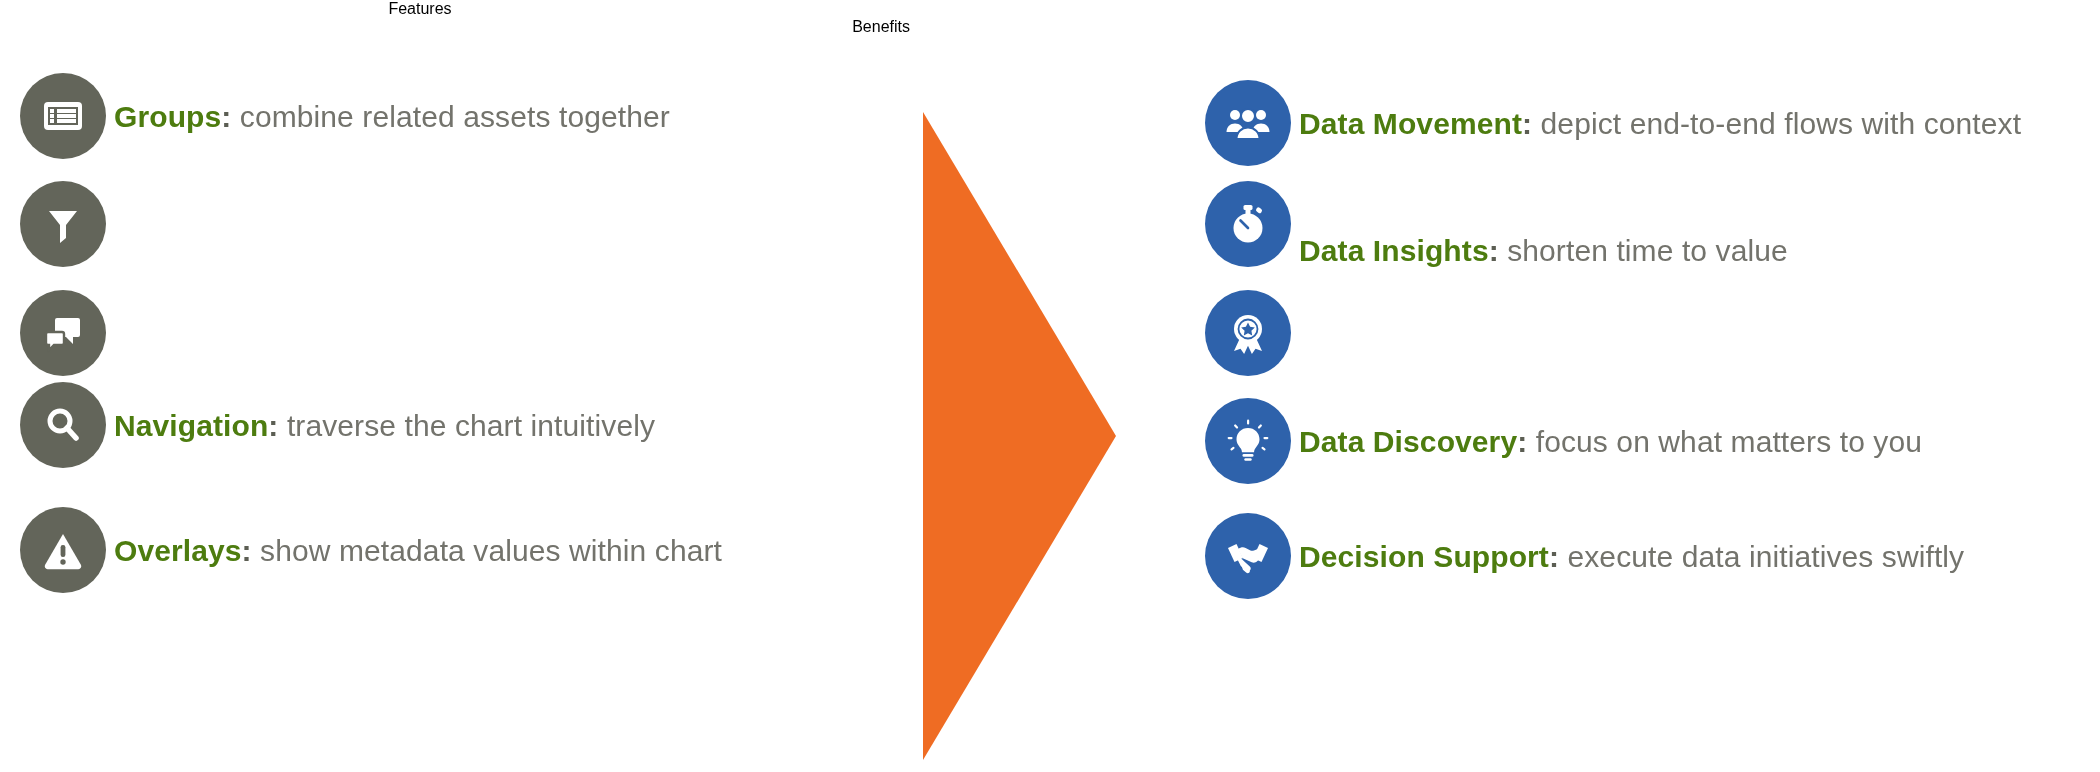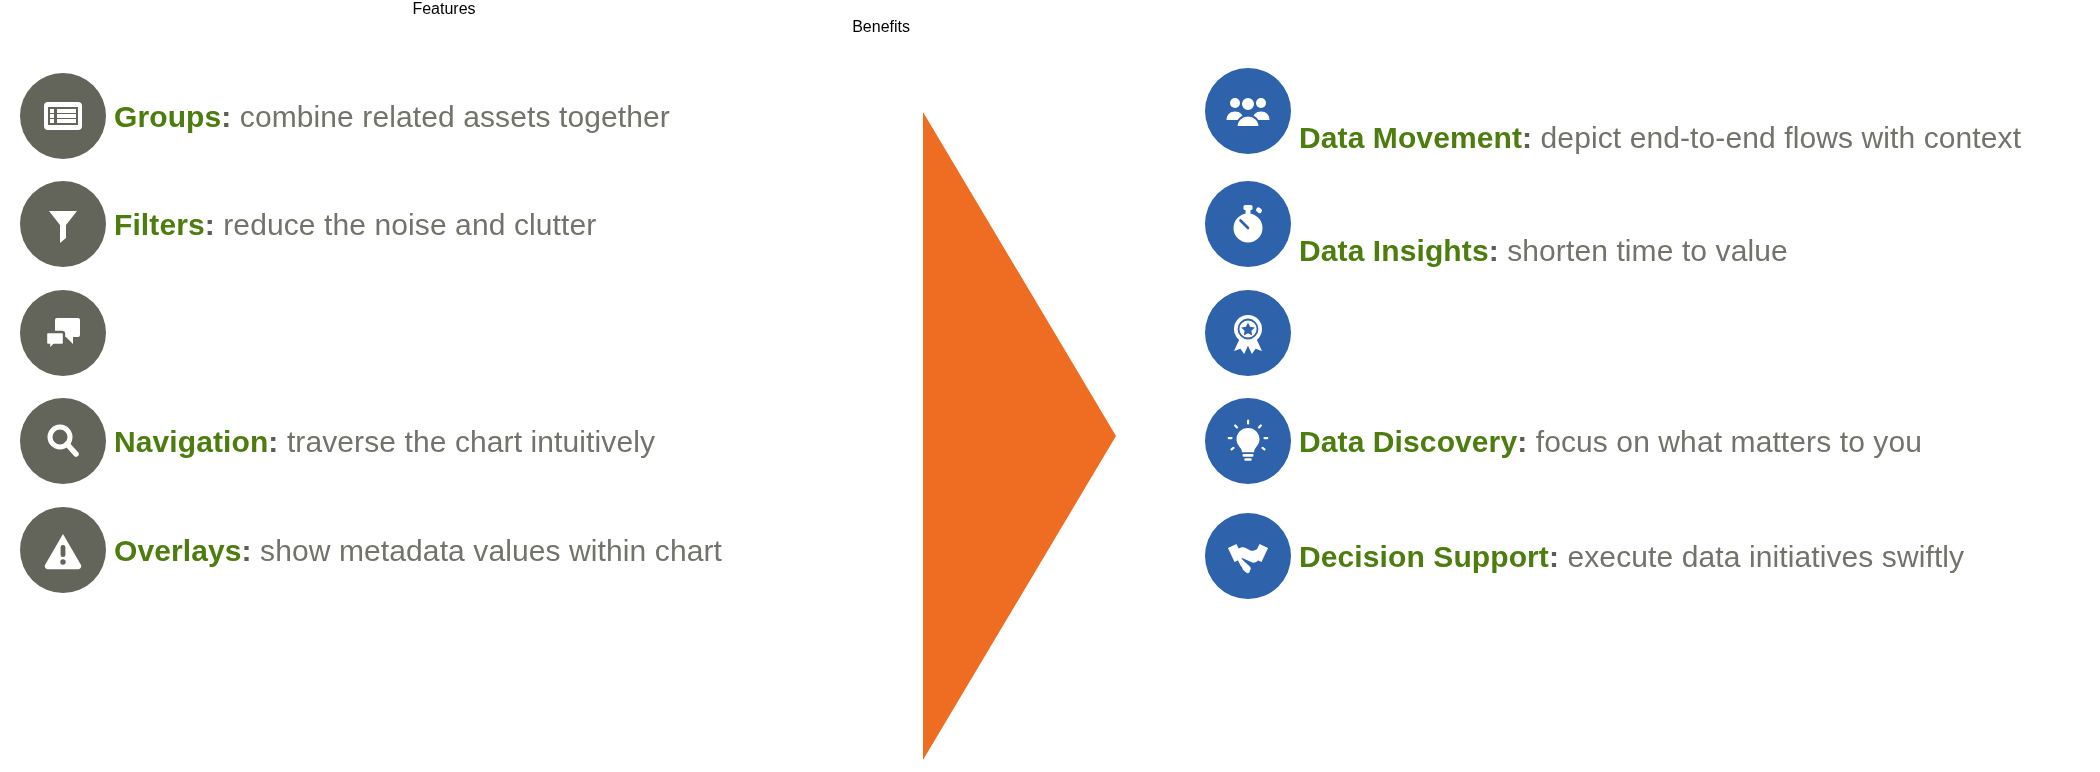--- a/index.html
+++ b/index.html
@@ -18,21 +18,20 @@
 
   .stage {
     position: absolute;
     inset: 0;
   }
   #features-header {
     left: 0;
     width: 840px;
     top: 26px;
     text-align: center;
-    padding-left: 24px;
   }
   #benefits-header {
     left: 1190px;
     width: 910px;
     top: 26px;
     text-align: right;
   }
 
   
   .item {
@@ -107,35 +106,32 @@
         <span class="lbl">Groups</span><span class="sep">:</span><span class="desc"> combine related assets together</span>
       </div>
     </div>
 
     <div class="item" style="top:181px;">
       <div class="badge">
         <svg width="46" height="46" viewBox="0 0 46 46" aria-hidden="true">
           <path d="M9 10 h28 l-11 14 v13 l-6 5 v-18 z" fill="#ffffff"></path>
         </svg>
       </div>
-      <div class="item-text">
-        <span class="lbl">Filters</span><span class="sep">:</span><span class="desc"> reduce the noise and clutter</span>
-      </div>
     </div>
 
     <div class="item" style="top:290px;">
       <div class="badge">
         <svg width="46" height="46" viewBox="0 0 46 46" aria-hidden="true">
           <path d="M17 8 h21 a2 2 0 0 1 2 2 v15 a2 2 0 0 1 -2 2 h-5 l0 7 l-7 -7 h-9 a2 2 0 0 1 -2 -2 v-15 a2 2 0 0 1 2 -2 z" fill="#ffffff"></path>
           <path d="M8 22 h14 a2 2 0 0 1 2 2 v9 a2 2 0 0 1 -2 2 h-8 l-5 5 l0 -5 h-1 a2 2 0 0 1 -2 -2 v-9 a2 2 0 0 1 2 -2 z" fill="#ffffff" stroke="#63655a" stroke-width="2.4"></path>
         </svg>
       </div>
     </div>
 
-    <div class="item" style="top:398px;text-align:right;">
+    <div class="item" style="top:382px;text-align:right;">
       <div class="badge">
         <svg width="46" height="46" viewBox="0 0 46 46" aria-hidden="true">
           <circle cx="20" cy="19" r="10" fill="none" stroke="#ffffff" stroke-width="5"></circle>
           <line x1="27" y1="26" x2="36" y2="36" stroke="#ffffff" stroke-width="5.5" stroke-linecap="round"></line>
         </svg>
       </div>
       <div class="item-text">
         <span class="lbl">Navigation</span><span class="sep">:</span><span class="desc"> traverse the chart intuitively</span>
       </div>
     </div>
@@ -157,21 +153,21 @@
   <div id="center-arrow">
     <svg width="196" height="648" viewBox="0 0 196 648" preserveAspectRatio="none" aria-hidden="true">
       <polygon points="3,0 196,324 3,648" fill="#ef6c23"></polygon>
     </svg>
   </div>
 
   <div class="col-right">
 
     <div id="benefits-header">Benefits</div>
 
-    <div class="item" style="top:68px;align-items:flex-end;">
+    <div class="item" style="top:80px;">
       <div class="badge">
         <svg width="48" height="48" viewBox="0 0 48 48" aria-hidden="true">
           <circle cx="11" cy="16" r="5" fill="#ffffff"></circle>
           <path d="M2.5 33 c0-5.2 3.8-8.5 8.5-8.5 s8.5 3.3 8.5 8.5 z" fill="#ffffff"></path>
           <circle cx="37" cy="16" r="5" fill="#ffffff"></circle>
           <path d="M28.5 33 c0-5.2 3.8-8.5 8.5-8.5 s8.5 3.3 8.5 8.5 z" fill="#ffffff"></path>
           <circle cx="24" cy="17" r="7" fill="#ffffff" stroke="#2e62ab" stroke-width="2"></circle>
           <path d="M12.5 40 c0-6.9 5.1-11.5 11.5-11.5 s11.5 4.6 11.5 11.5 z" fill="#ffffff" stroke="#2e62ab" stroke-width="2"></path>
         </svg>
       </div>

